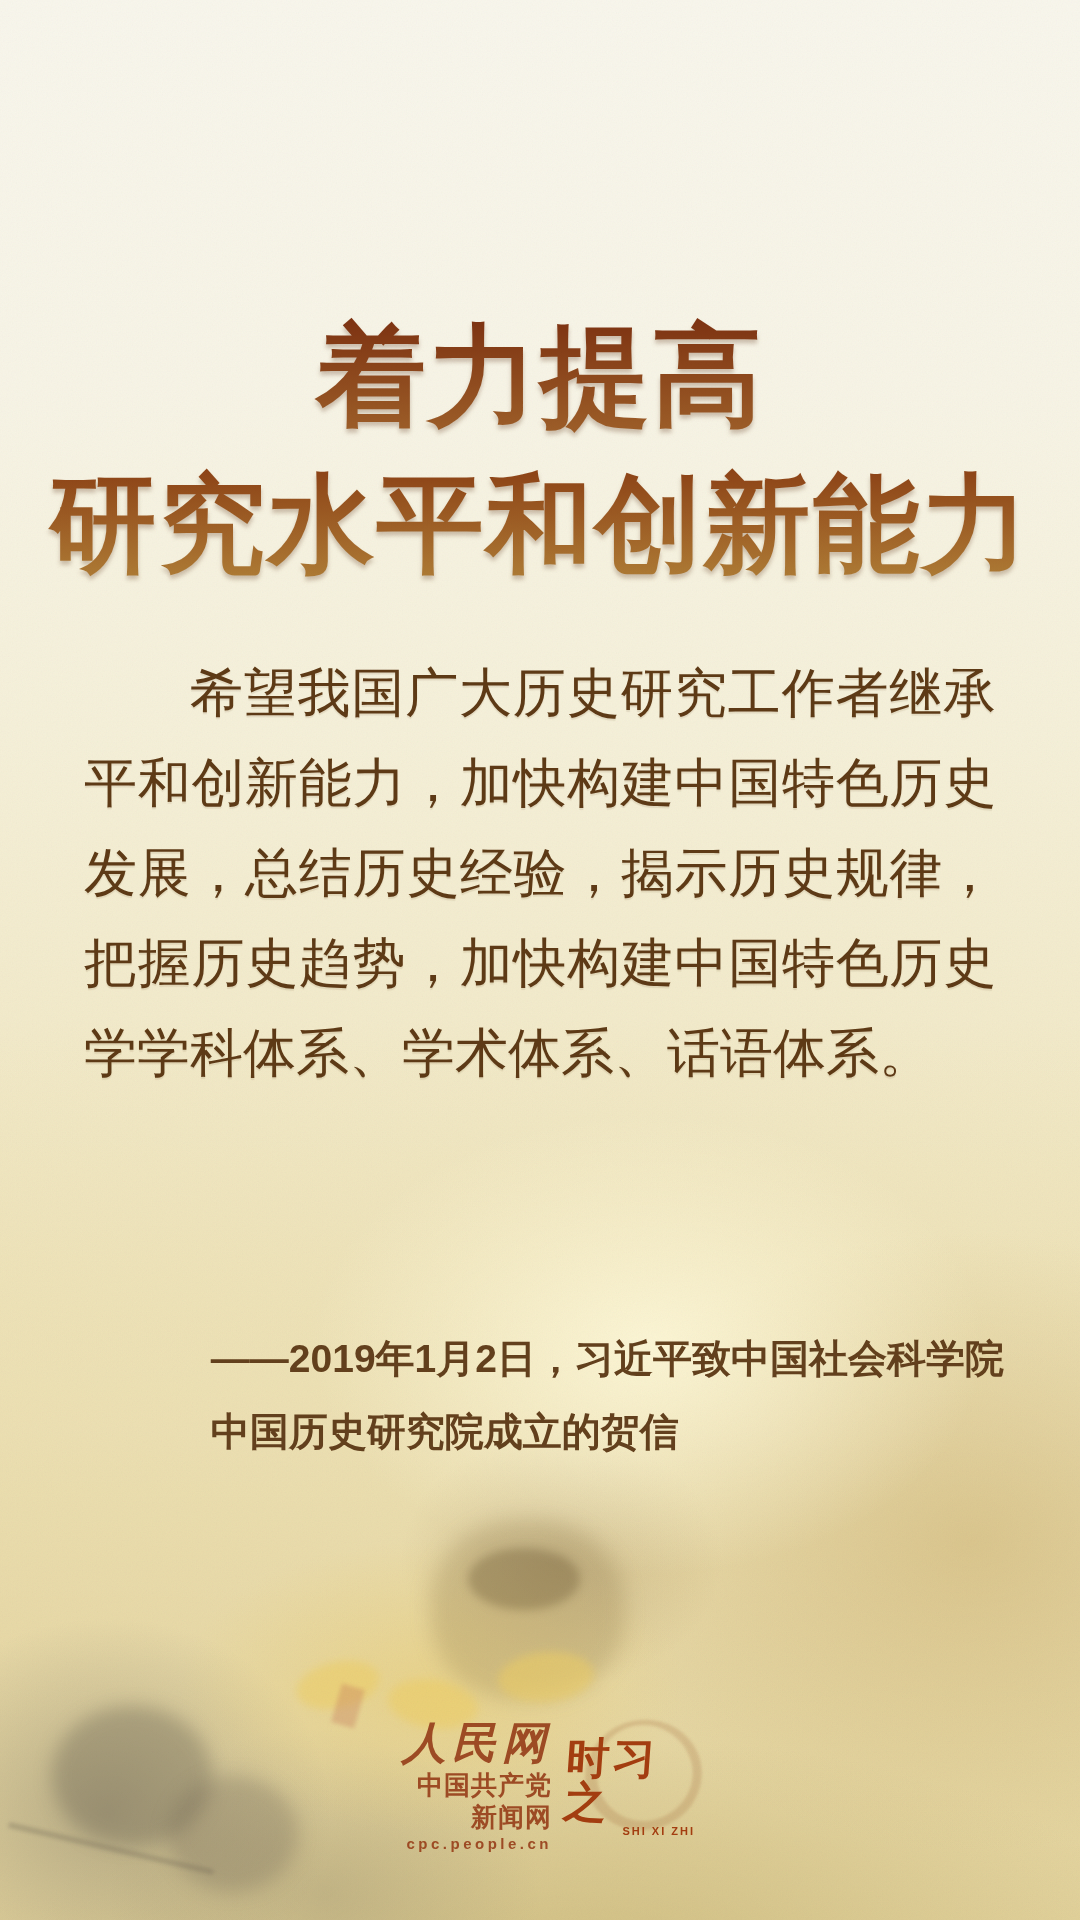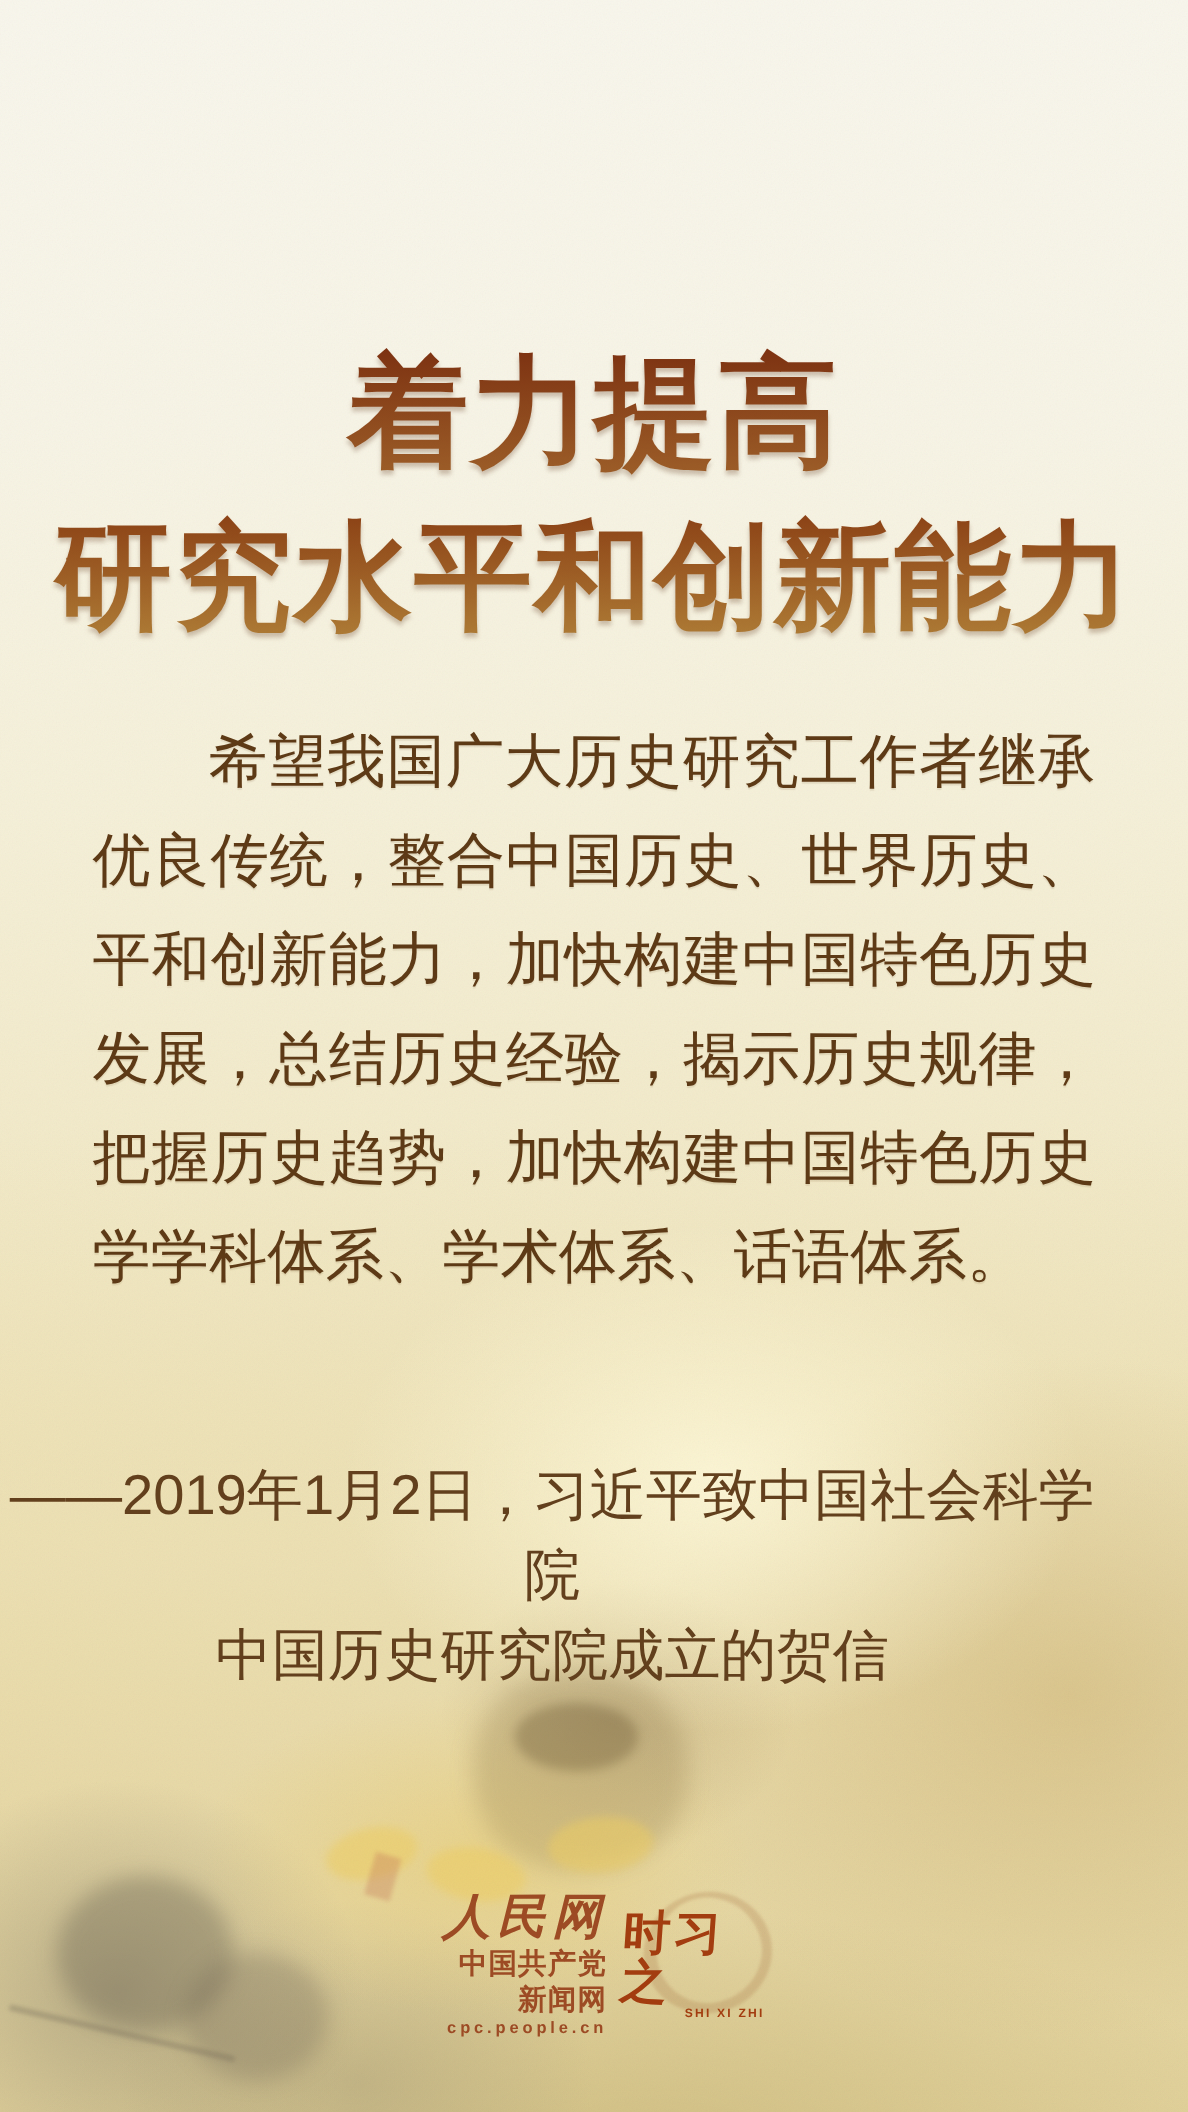--- a/index.html
+++ b/index.html
@@ -45,22 +45,22 @@
              -webkit-background-clip:text;background-clip:text;color:transparent;}
   .title .l2{font-size:107px;background:linear-gradient(180deg,#8a3d13 5%,#b28138 95%);
              -webkit-background-clip:text;background-clip:text;color:transparent;}
   
   .body-text{position:absolute;left:84px;top:648px;width:912px;color:#5e3a16;font-size:53px;
              text-shadow:0 2px 1px rgba(110,70,30,0.12);}
   .bl{height:90px;line-height:90px;text-align:justify;text-align-last:justify;}
   .bl.first{text-indent:106px;}
   .bl.last{text-align-last:left;}
   
-  .attribution{position:absolute;right:76px;top:1322px;text-align:center;color:#63401d;
-               font-size:51px;line-height:73px;}
+  .attribution{position:absolute;right:76px;top:1322px;text-align:left;color:#63401d;
+               font-size:39px;line-height:73px;font-weight:bold;}
   
   .people-logo{position:absolute;left:396px;top:1718px;width:156px;text-align:right;color:#9e4b24;}
   .people-script{font-family:"DejaVu Serif",serif;font-style:italic;font-weight:bold;
                  font-size:44px;line-height:50px;letter-spacing:6px;}
   .people-site{font-size:26px;font-weight:bold;letter-spacing:1px;line-height:32px;margin-top:2px;
                font-family:Liberation Serif, serif;}
   .people-domain{font-size:15px;font-weight:bold;letter-spacing:3.5px;line-height:18px;margin-top:1px;}
   .sxz-logo{position:absolute;left:565px;top:1736px;width:134px;color:#a43d10;}
   .ring{position:absolute;left:20px;top:-16px;width:96px;height:96px;border-radius:50%;
         border:9px solid rgba(160,100,55,0.22);border-top-width:5px;border-left-width:12px;
@@ -87,21 +87,20 @@
     <div class="stick"></div>
   </div>
 
   <div class="title">
     <div class="l1">着力提高</div>
     <div class="l2">研究水平和创新能力</div>
   </div>
 
   <div class="body-text">
     <div class="bl first">希望我国广大历史研究工作者继承</div>
-    <div class="bl">优良传统，整合中国历史、世界历史、</div>
     <div class="bl">平和创新能力，加快构建中国特色历史</div>
     <div class="bl">发展，总结历史经验，揭示历史规律，</div>
     <div class="bl">把握历史趋势，加快构建中国特色历史</div>
     <div class="bl last">学学科体系、学术体系、话语体系。</div>
   </div>
 
   <div class="attribution">
     <div>——2019年1月2日，习近平致中国社会科学院</div>
     <div>中国历史研究院成立的贺信</div>
   </div>

